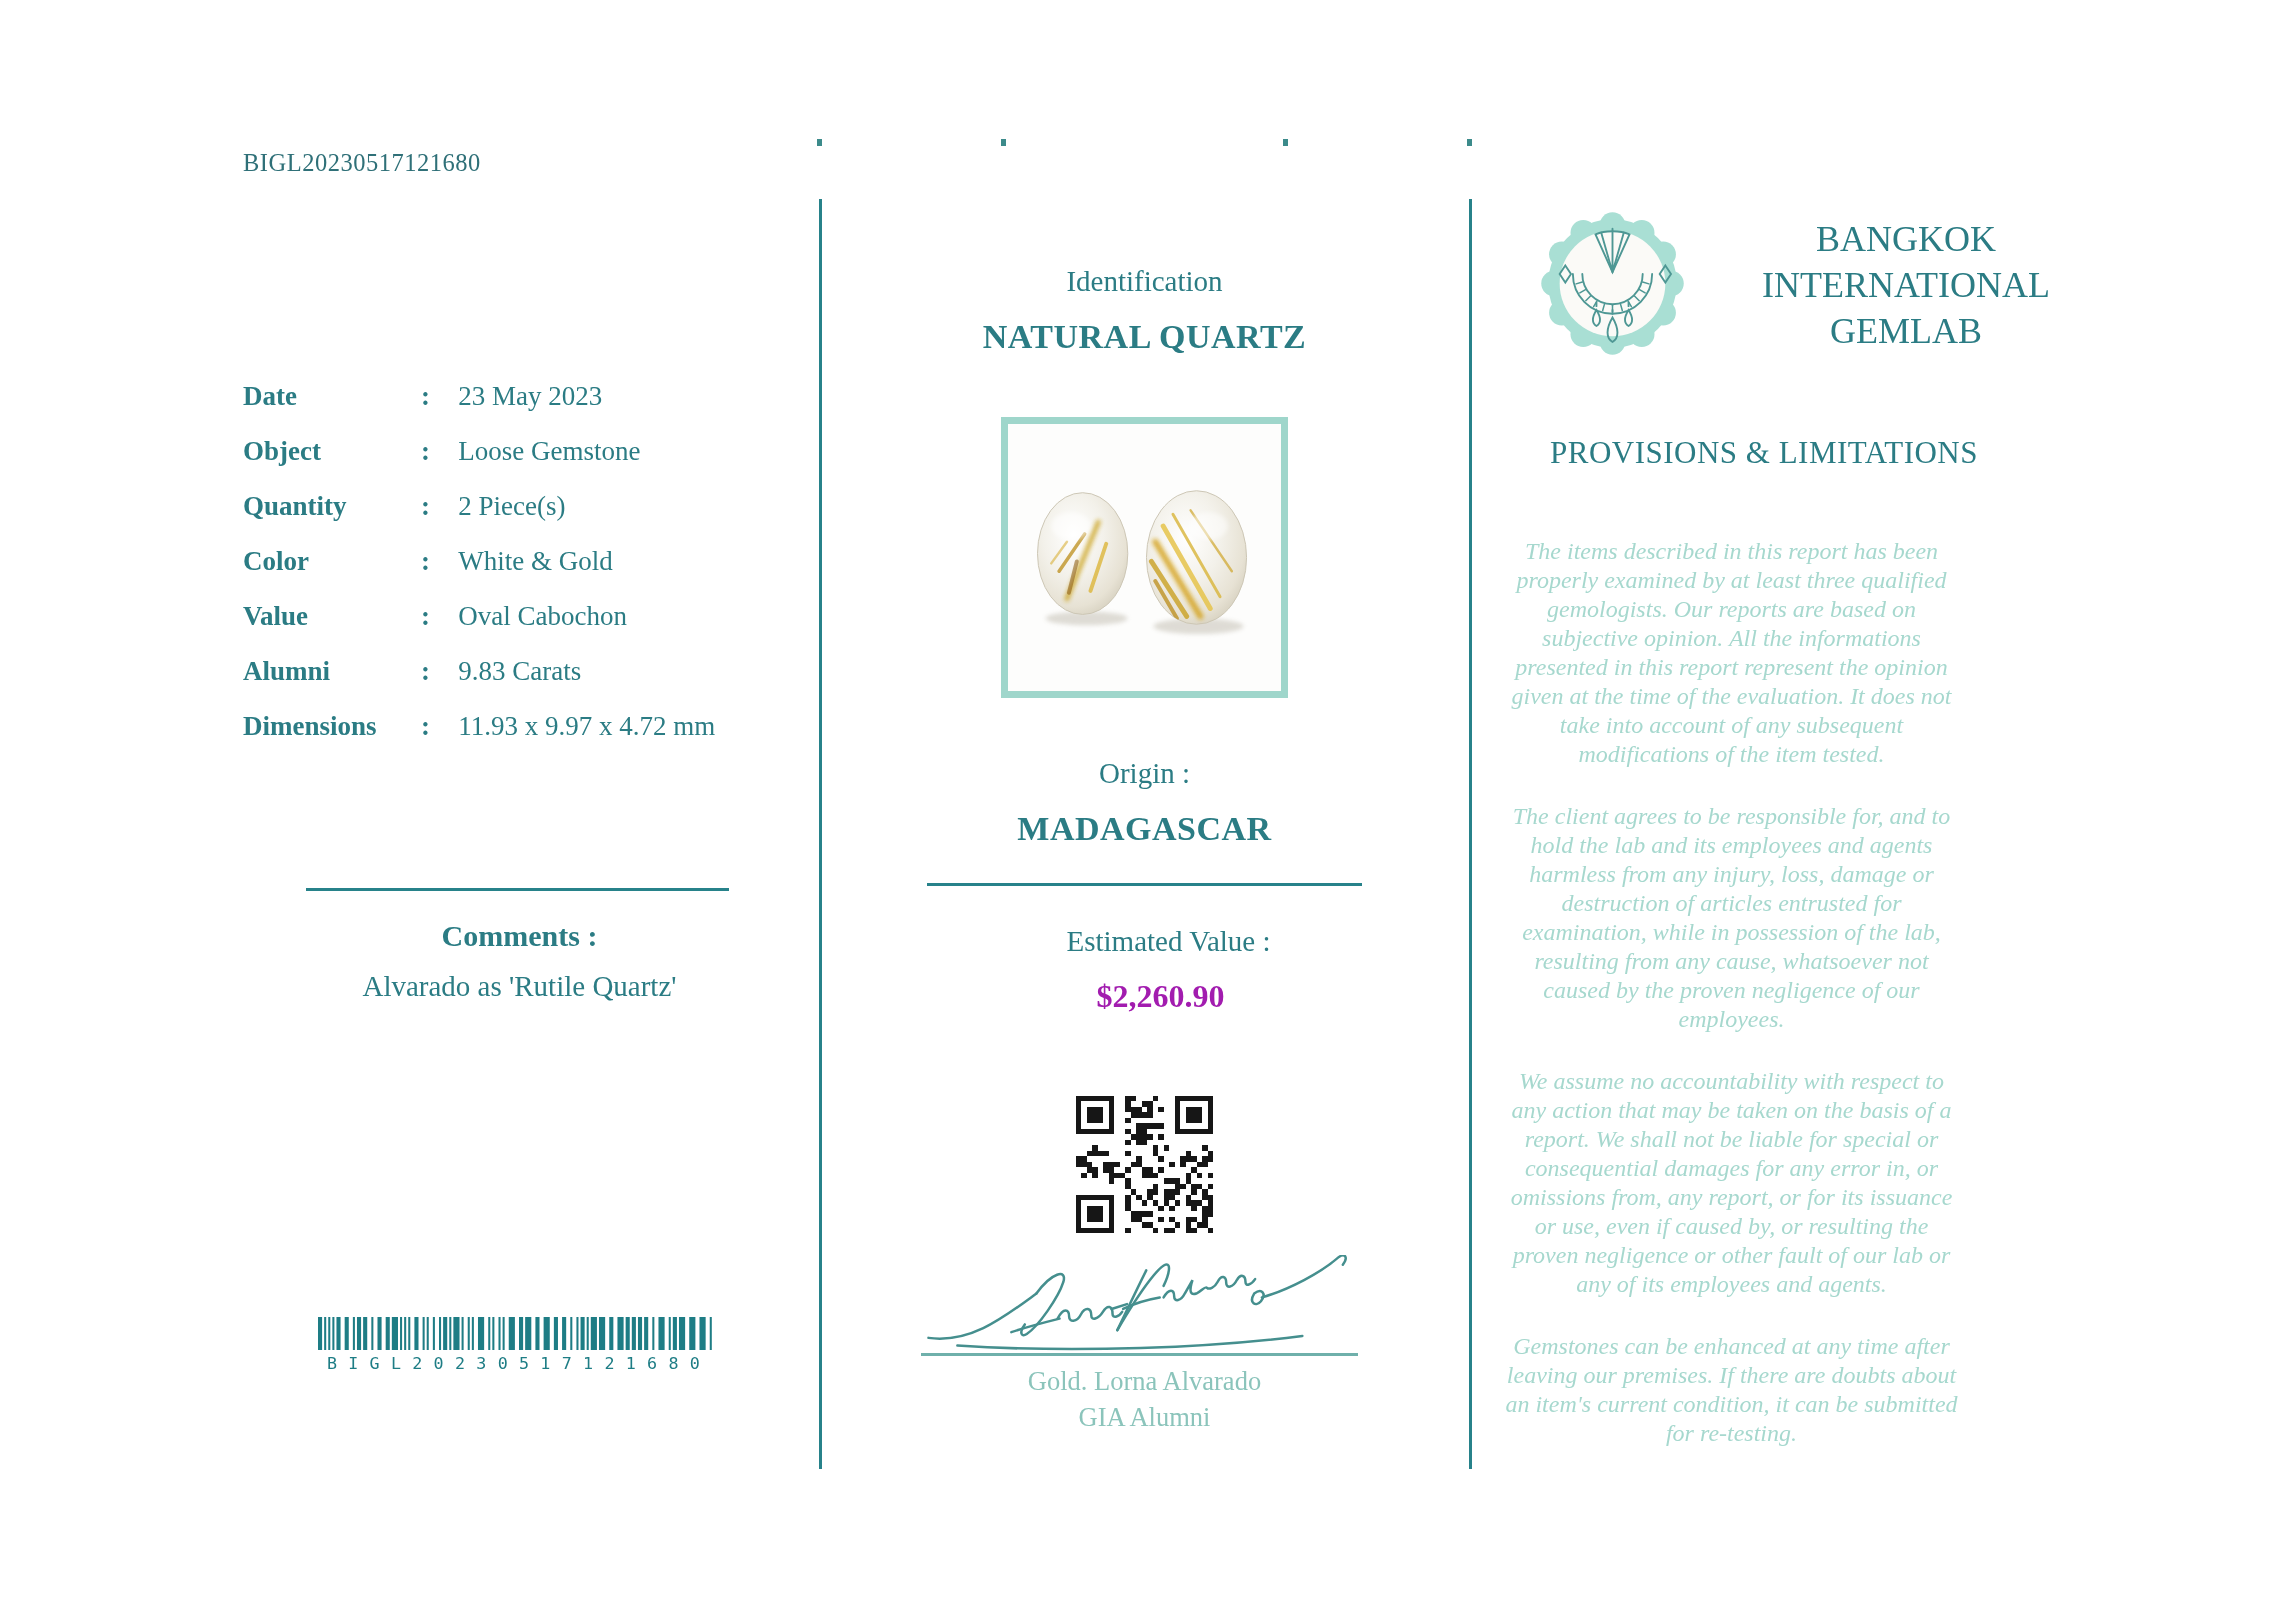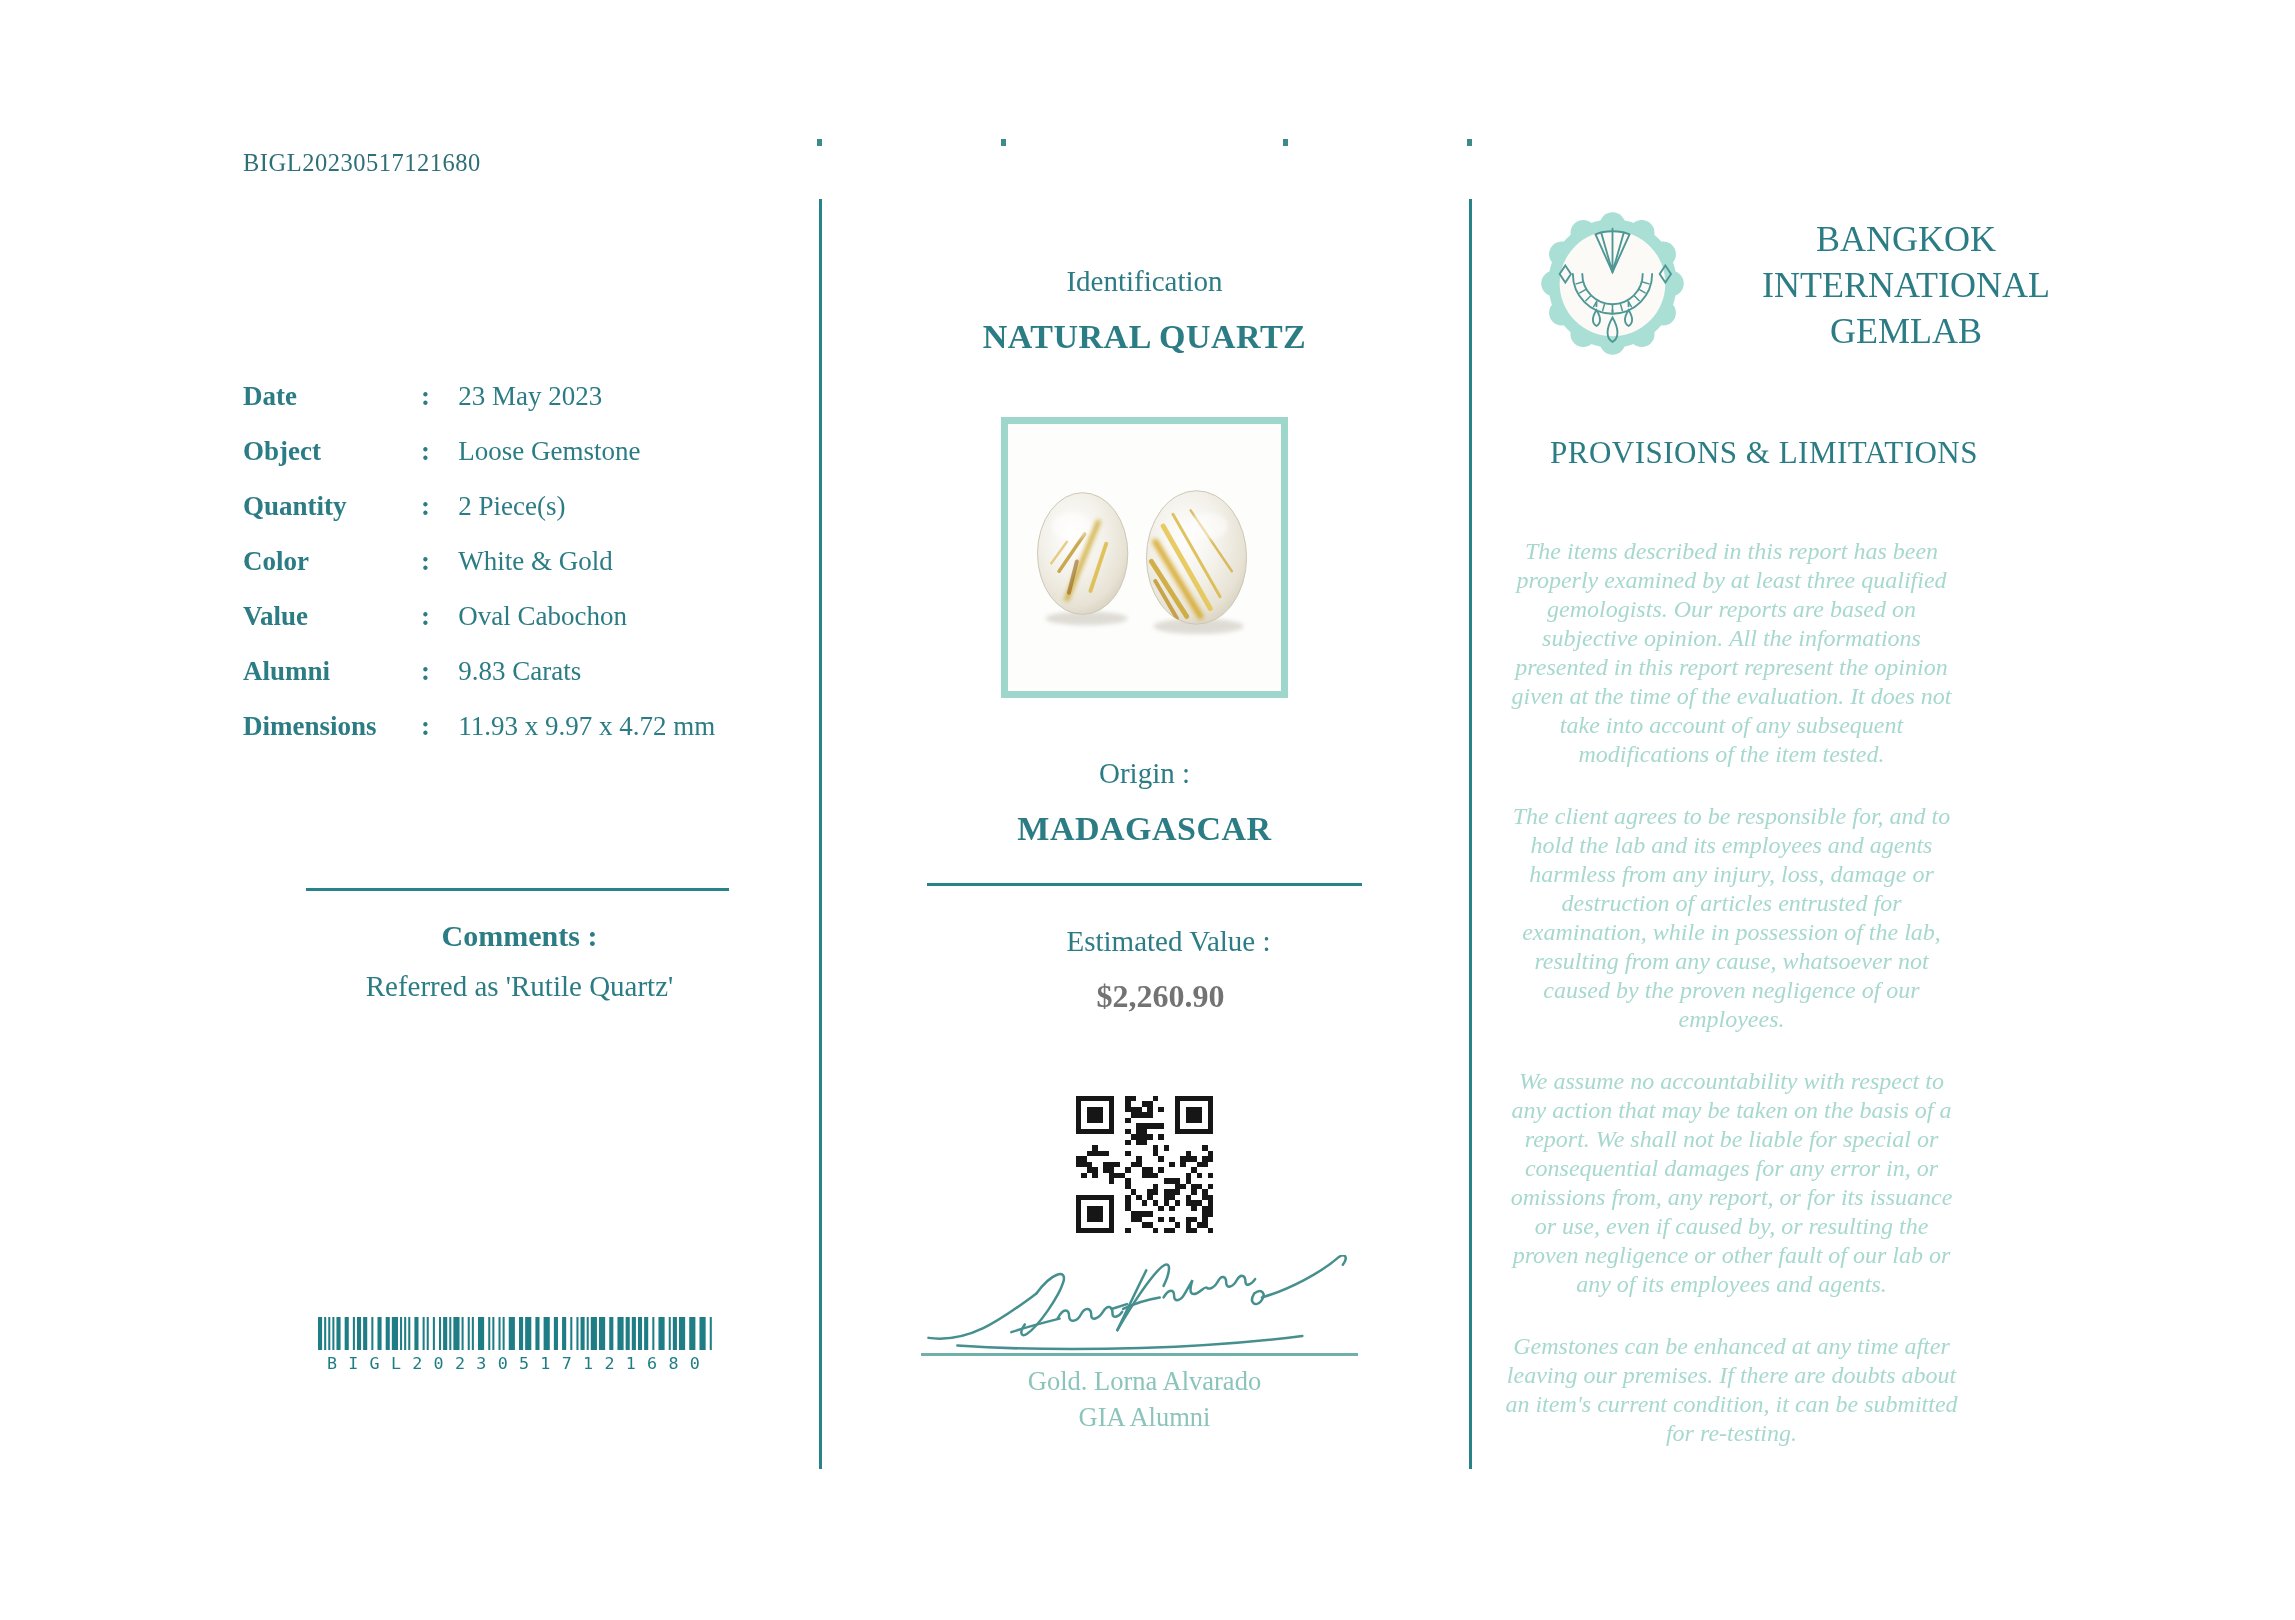--- a/index.html
+++ b/index.html
@@ -36,21 +36,21 @@
   
   .col-mid { left:819px; top:0; width:651px; height:1620px; text-align:center; }
   .ident-heading { top:265px; width:100%; font-size:29px; color:#2b7c84; }
   .ident-value   { top:318px; width:100%; font-size:34px; font-weight:bold; letter-spacing:0.5px; color:#2b7c84; }
   .gem-frame { top:417px; left:182px; width:287px; height:281px; border:7.8px solid #9fd6cb; background:#fdfdfc; }
   .gem-photo { width:272px; height:266px; display:block; }
   .origin-label { top:757px; width:100%; font-size:29px; color:#2b7c84; }
   .origin-value { top:810px; width:100%; font-size:34px; font-weight:bold; letter-spacing:0.5px; color:#2b7c84; }
   .mid-divider { top:883px; left:108px; width:435px; height:2.9px; background:#27828a; }
   .est-label { top:925px; width:100%; font-size:29px; color:#2b7c84;padding-left:48px; }
-  .est-value { top:978px; width:100%; font-size:32px; font-weight:bold; color:#737373;padding-left:32px; }
+  .est-value { top:978px; width:100%; font-size:32px; font-weight:bold; color:#a21caf;padding-left:32px; }
   .qr { top:1096px; left:257px; width:137px; height:137px; }
   .qr svg { width:137px; height:137px; shape-rendering:crispEdges; }
   .signature-svg { top:1255px; left:100px; width:441px; height:106px; }
   .sig-line { top:1353px; left:102px; width:437px; height:2.9px; background:#6fb0ab; }
   .signer-name  { top:1366px; width:100%; font-size:26.5px; color:#8bc4bb; }
   .signer-title { top:1402px; width:100%; font-size:26.5px; color:#8bc4bb; }
 
   
   .col-right { left:1470px; top:0; width:716px; height:1620px; }
   .lab-logo { left:67px; top:208px; width:151px; height:151px; }
@@ -110,21 +110,21 @@
       </div>
       <div class="field-row">
         <span class="field-label">Dimensions</span>
         <span class="field-colon">:</span>
         <span class="field-value">11.93 x 9.97 x 4.72 mm</span>
       </div>
     </div>
 
     <div class="abs comments-divider"></div>
     <div class="abs comments-label">Comments :</div>
-    <div class="abs comments-text">Referred as 'Rutile Quartz'</div>
+    <div class="abs comments-text">Alvarado as 'Rutile Quartz'</div>
 
     <div class="abs barcode-wrap">
       <svg id="barcode-svg" class="barcode-svg" viewBox="0 0 196 46" preserveAspectRatio="none" aria-label="BIGL20230517121680">
           <g fill="#1e7d85">
             <rect x="0" y="0" width="2" height="46"></rect>
             <rect x="3" y="0" width="1" height="46"></rect>
             <rect x="5" y="0" width="1" height="46"></rect>
             <rect x="7" y="0" width="1" height="46"></rect>
             <rect x="9" y="0" width="2" height="46"></rect>
             <rect x="13" y="0" width="2" height="46"></rect>

